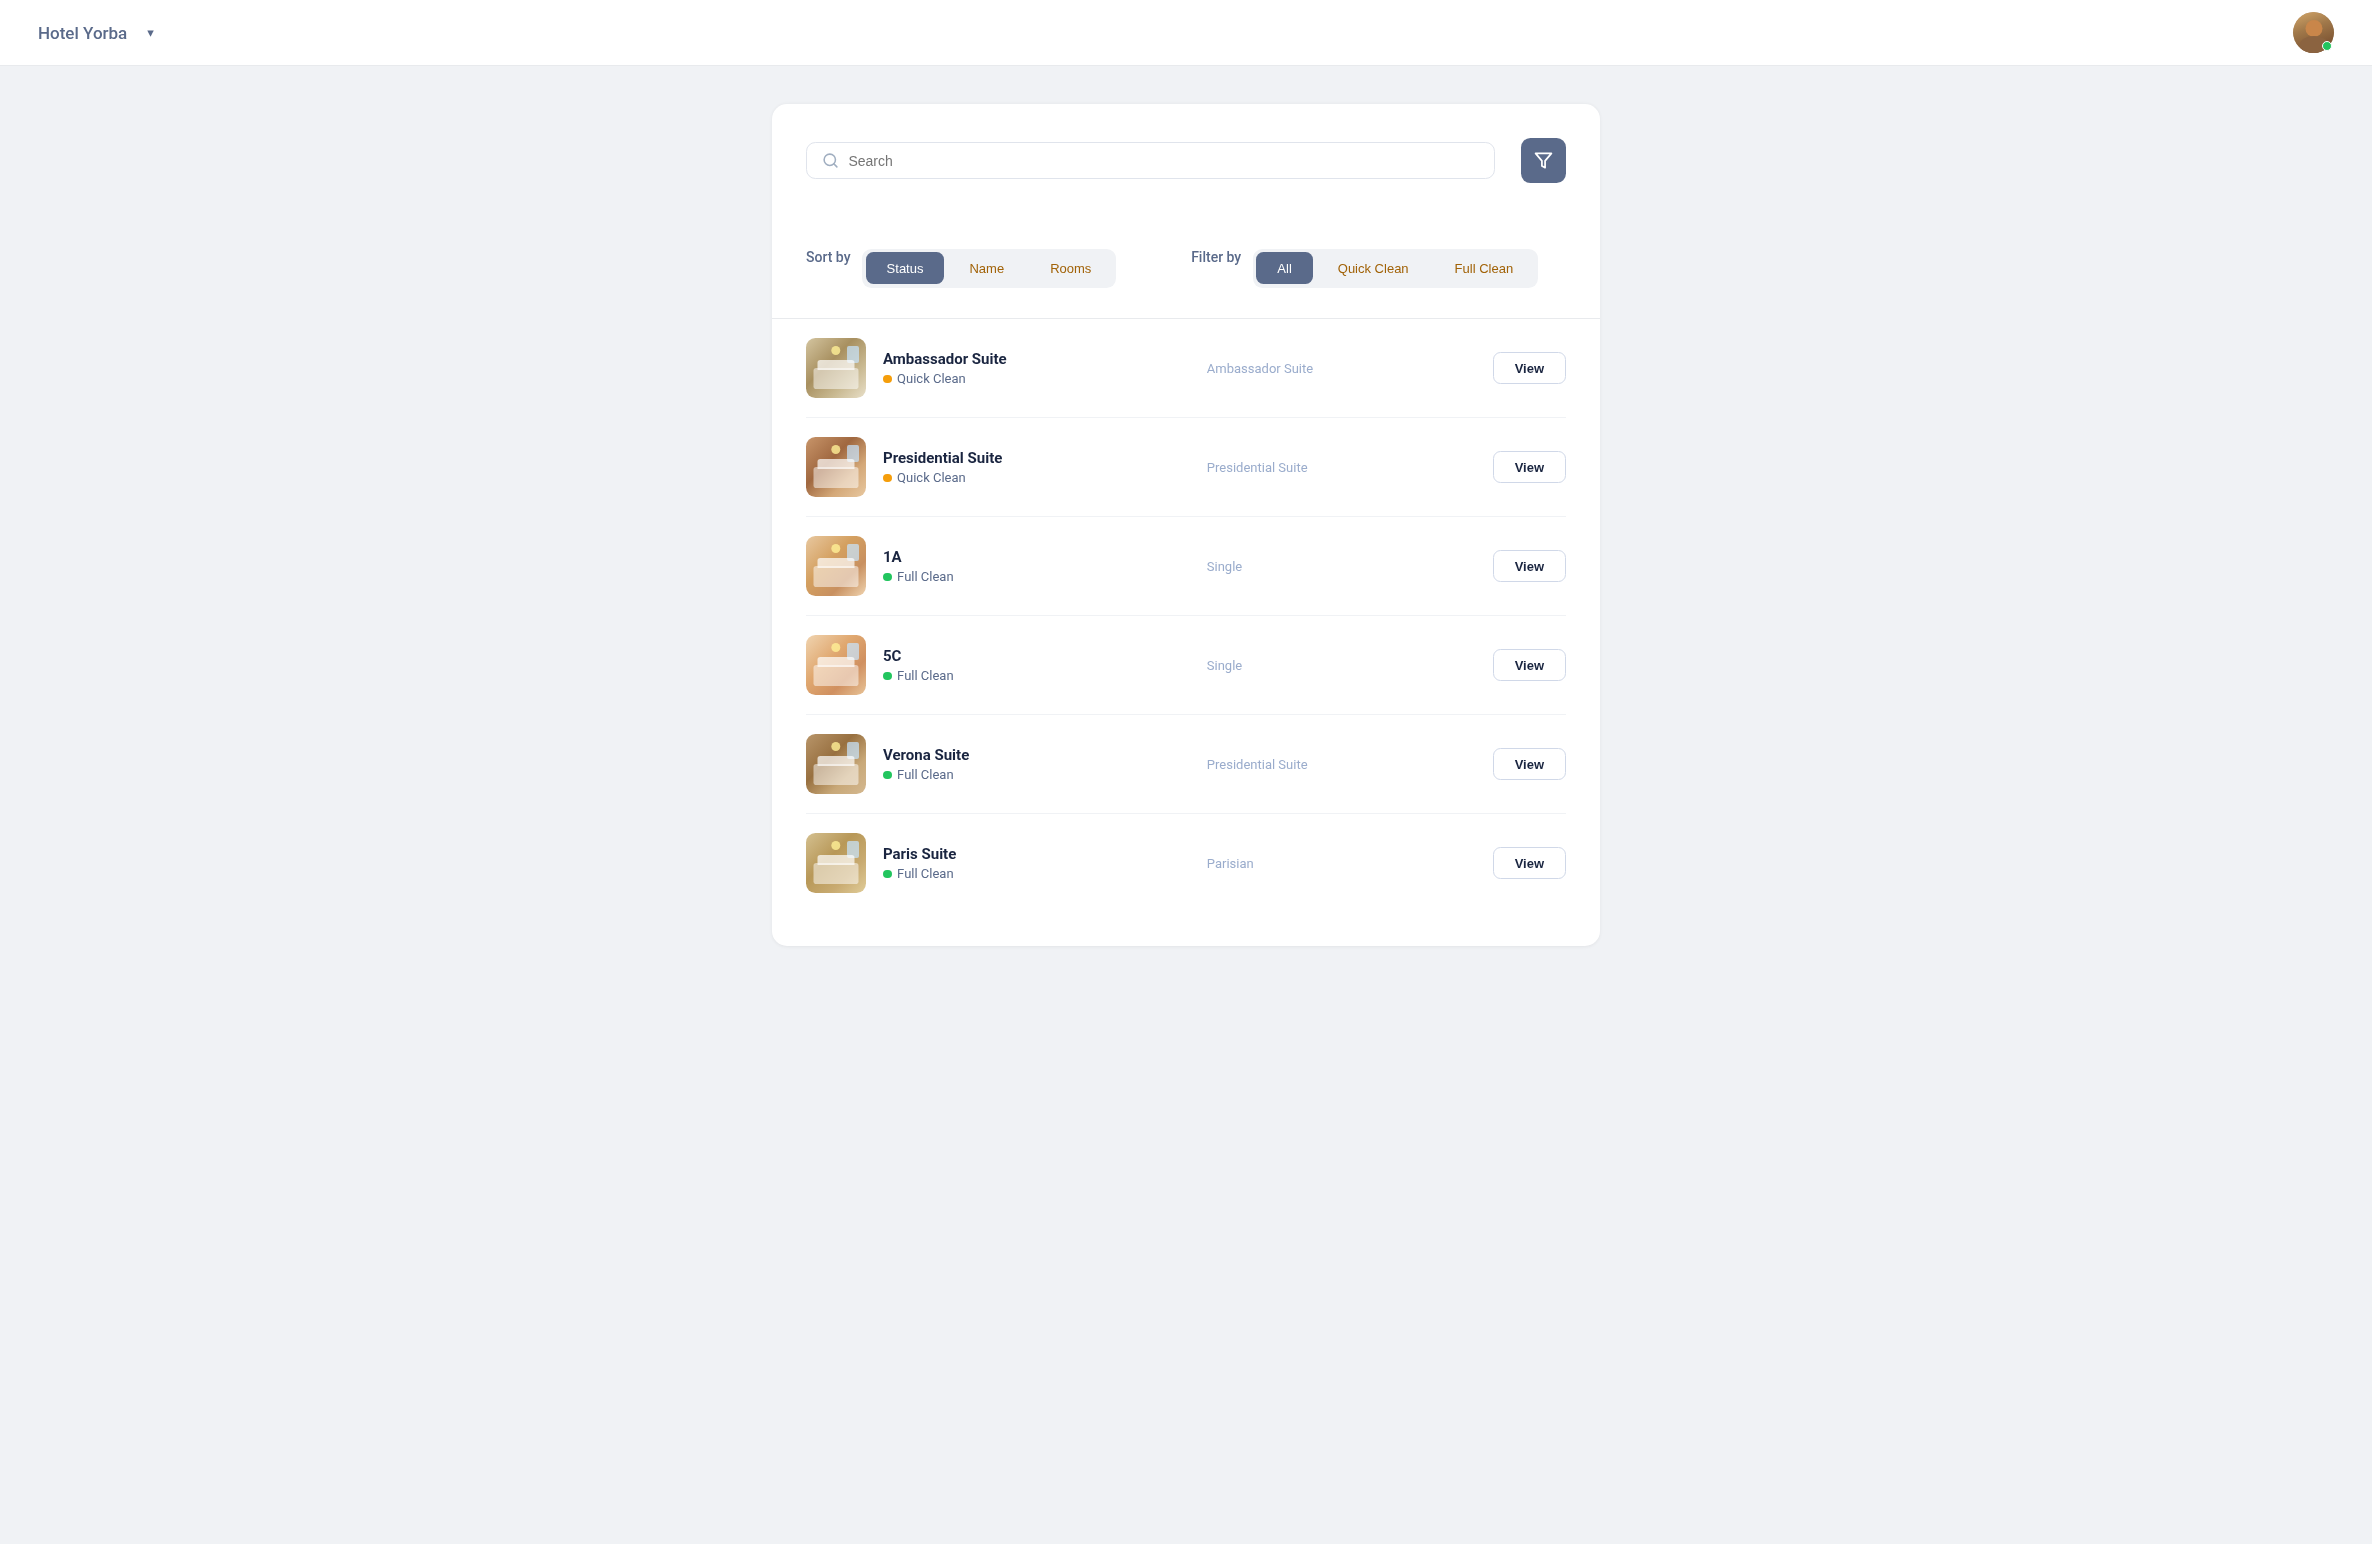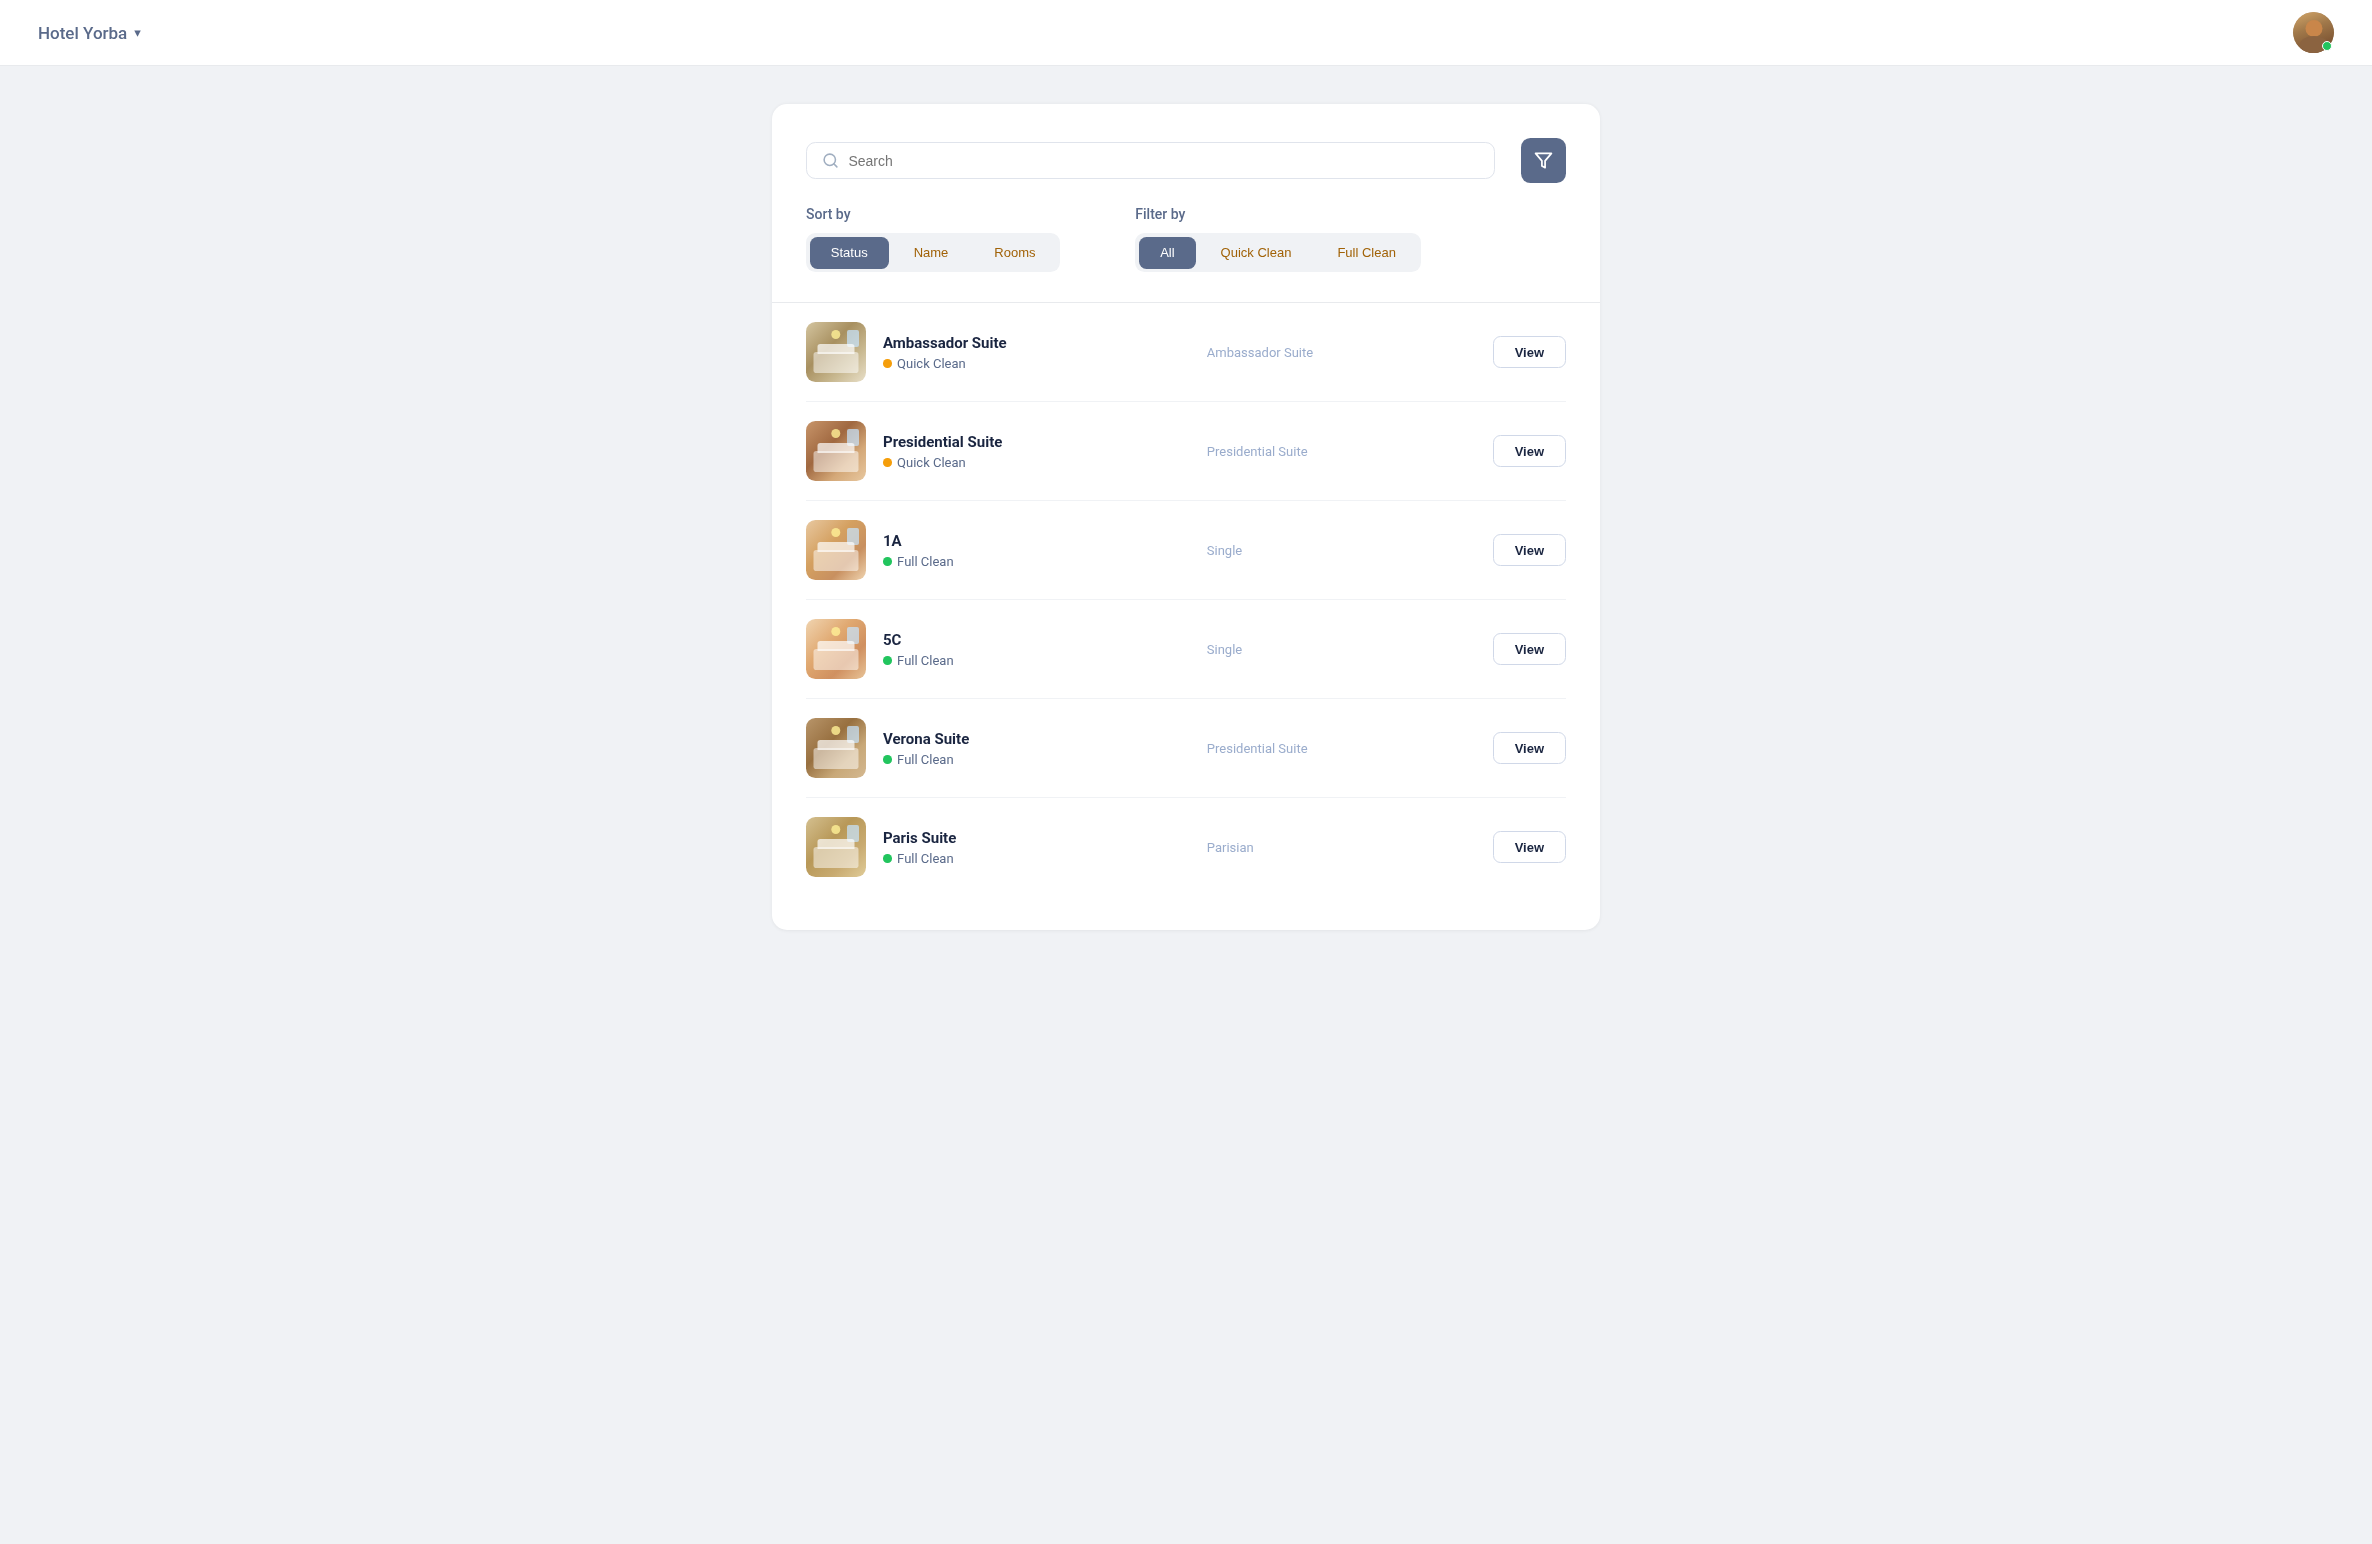--- a/index.html
+++ b/index.html
@@ -21,21 +21,21 @@
       align-items: center;
       justify-content: space-between;
       padding: 0 38px;
       height: 66px;
       border-bottom: 0.9px solid #e8eaed;
     }
 
     .hotel-name {
       display: flex;
       align-items: center;
-      gap: 7px;
+      gap: 20px;
       font-size: 17px;
       color: #5a6a8a;
       font-weight: 500;
       cursor: pointer;
     }
 
     .chevron-icon {
       font-size: 13px;
       color: #5a6a8a;
     }
@@ -170,22 +170,23 @@
     
     .controls-row {
       display: flex;
       align-items: flex-start;
       gap: 75px;
       margin-bottom: 30px;
     }
 
     .control-group {
       display: flex;
-      flex-direction: column;
+      flex-direction: row;
       gap: 11.3px;
+      margin-top: 43px;
     }
 
     .control-label {
       font-size: 14px;
       color: #5a6a8a;
       font-weight: 500;
     }
 
     .btn-group {
       display: flex;

